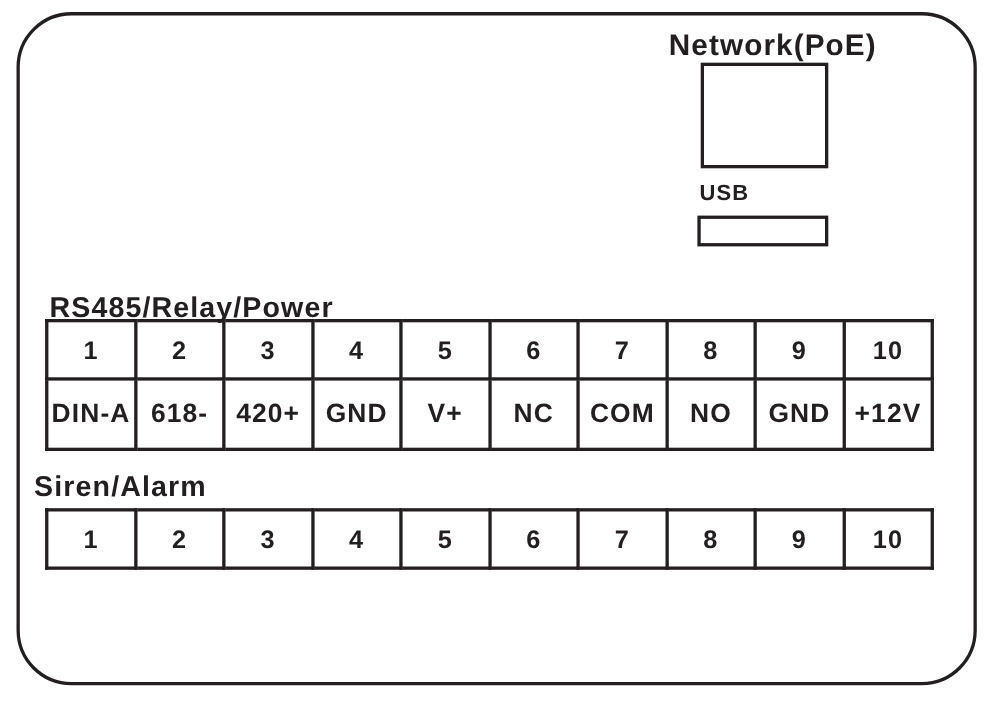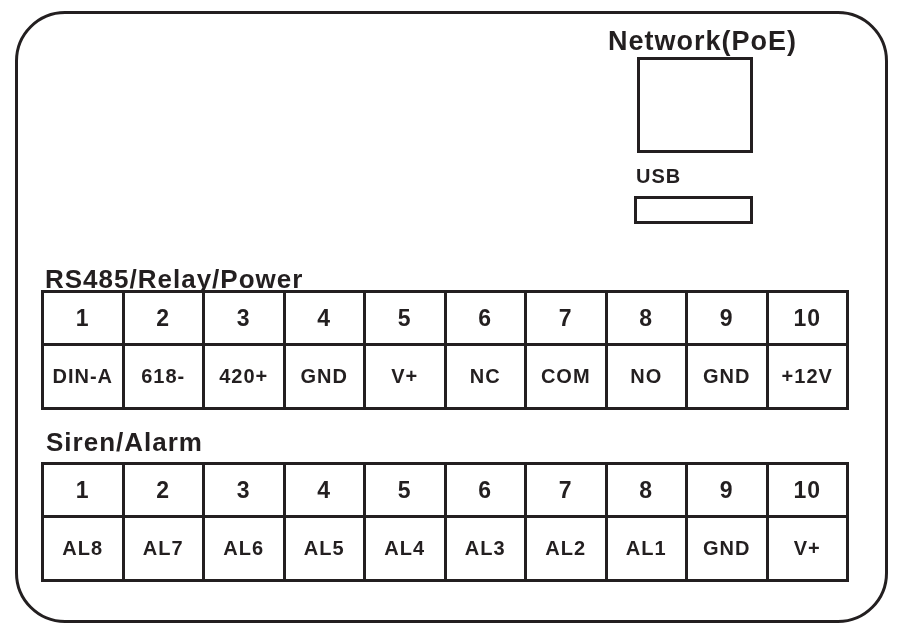--- a/index.html
+++ b/index.html
@@ -62,21 +62,21 @@
   }
   .block-title {
     font-size: 26px;
   }
   .rs485-title {
     left: 45px;
     top: 252px;
     margin-top: 12px;
   }
   .siren-title {
-    left: 46px;
+    left: 31px;
     top: 427px;
   }
   table.terminal-table {
     position: absolute;
     left: 41px;
     width: 808px;
     border-collapse: collapse;
     table-layout: fixed;
   }
   .rs485-table { top: 290px; }
@@ -89,21 +89,21 @@
     letter-spacing: 1px;
     padding: 0;
     overflow: hidden;
   }
   tr.pin-number-row td {
     height: 50px;
     font-size: 23px;
   }
   tr.pin-label-row td {
     height: 61px;
-    font-size: 20px;
+    font-size: 24px;
   }
 </style>
 </head>
 <body>
 
 <div class="canvas">
 
   <div class="device-outline"></div>
 
   <div class="label network-label">Network(PoE)</div>
@@ -152,28 +152,16 @@
       <td>2</td>
       <td>3</td>
       <td>4</td>
       <td>5</td>
       <td>6</td>
       <td>7</td>
       <td>8</td>
       <td>9</td>
       <td>10</td>
     </tr>
-    <tr class="pin-label-row">
-      <td>AL8</td>
-      <td>AL7</td>
-      <td>AL6</td>
-      <td>AL5</td>
-      <td>AL4</td>
-      <td>AL3</td>
-      <td>AL2</td>
-      <td>AL1</td>
-      <td>GND</td>
-      <td>V+</td>
-    </tr>
   </tbody>
     </table>
 
 </div>
 
 </body></html>

